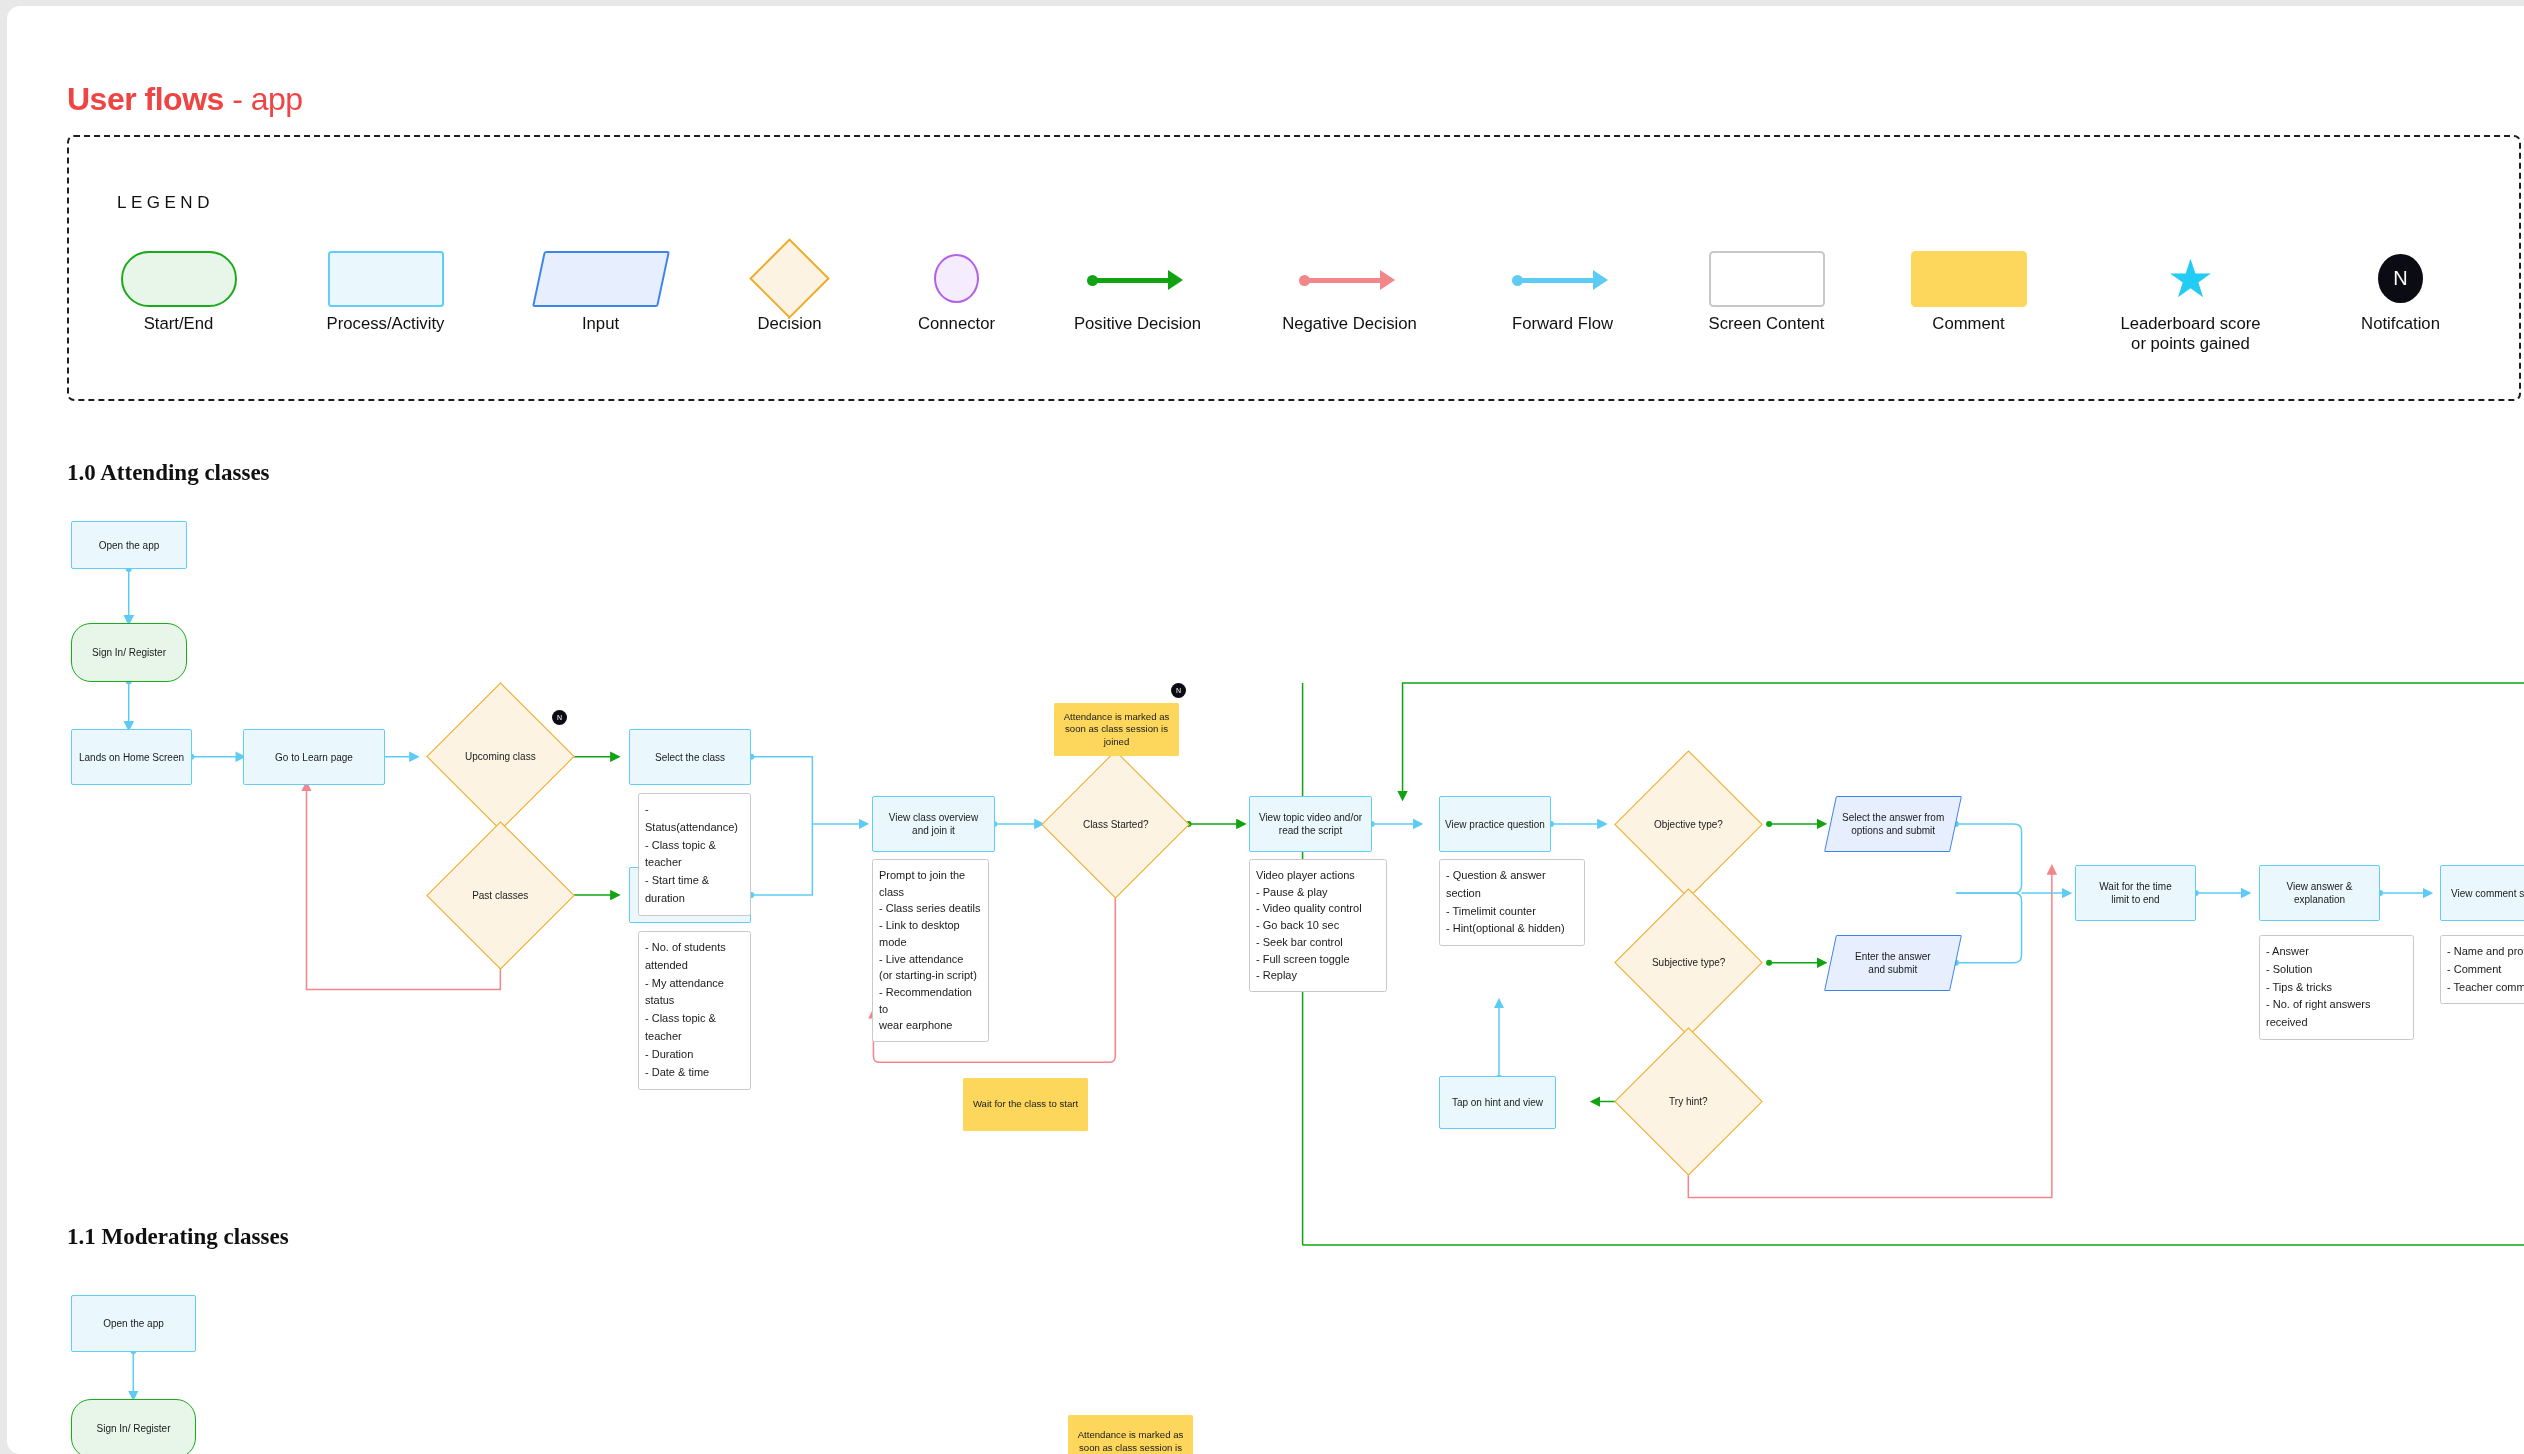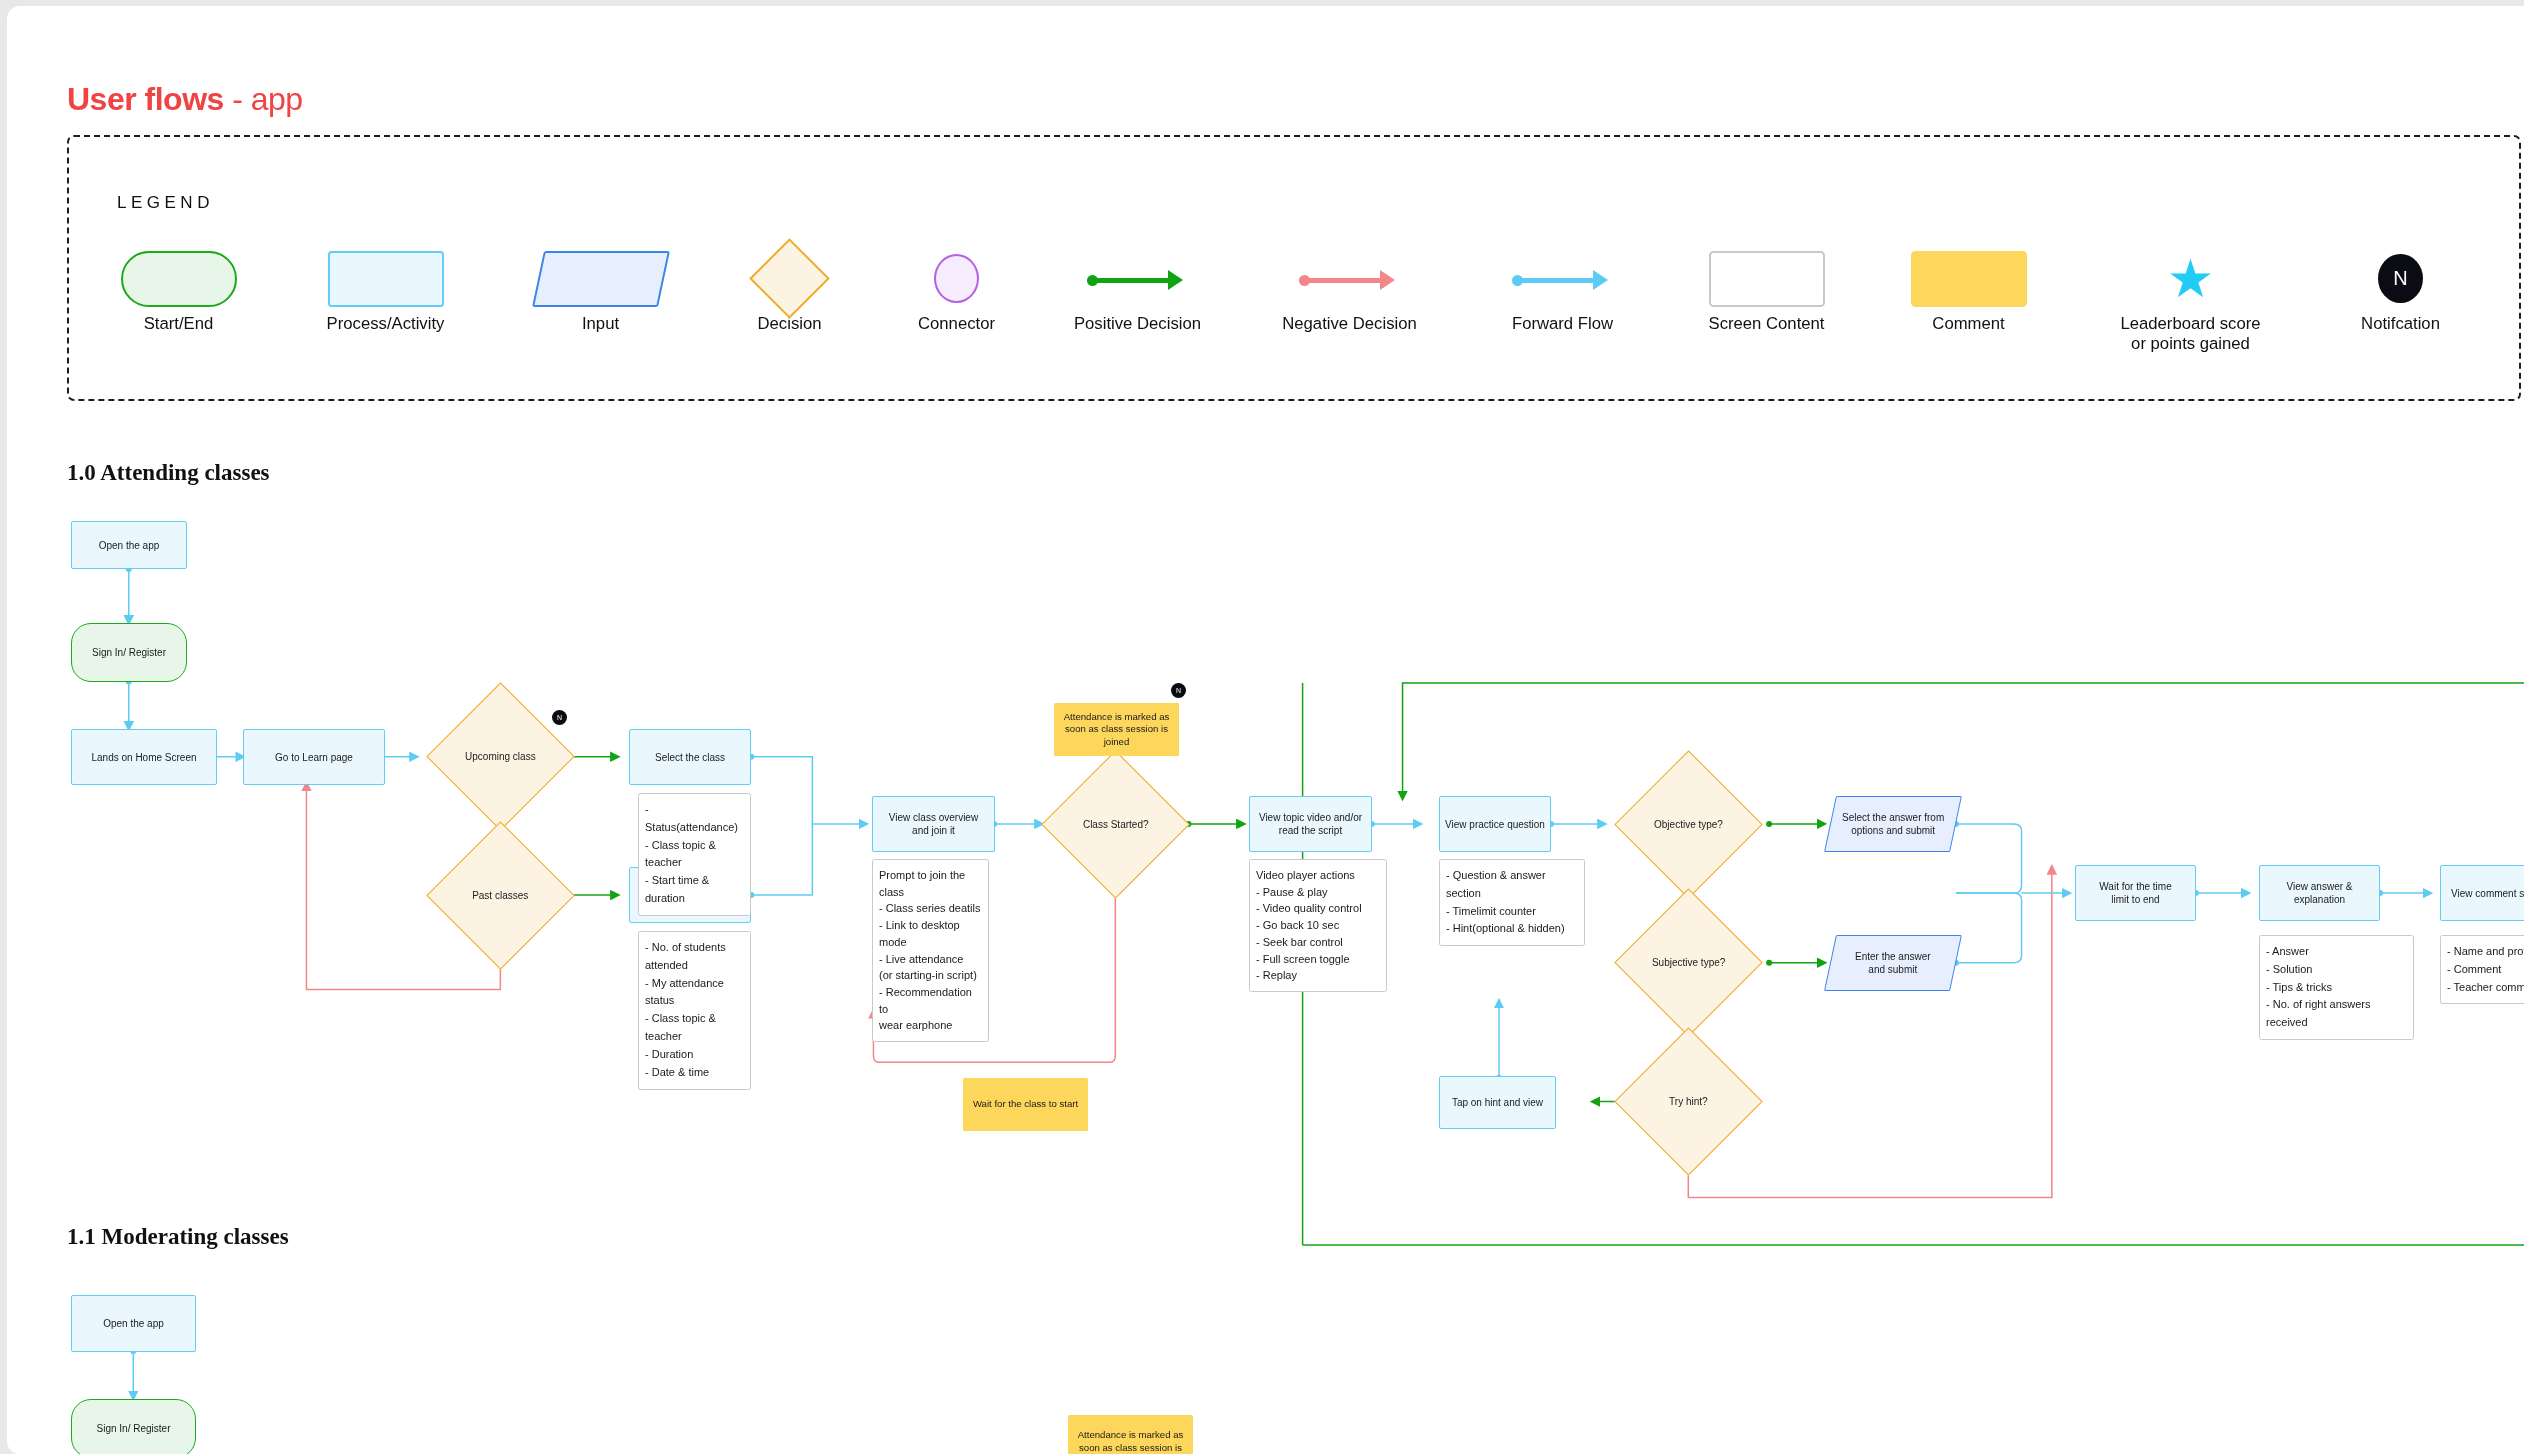--- a/index.html
+++ b/index.html
@@ -307,21 +307,21 @@
       <path d="M250,2664 L250,2758" stroke="#5ecbf4" marker-end="url(#ah-blue)"></path>
     </g>
   </svg>
 
   <div class="node n-process" style="left:64px;  top:515px; width:116px; height:48px;">
       <span>Open the app</span>
     </div>
   <div class="node n-startend" style="left:64px;  top:617px; width:116px; height:59px;">
       <span>Sign In/ Register</span>
     </div>
-  <div class="node n-process" style="left:64px;  top:723px; width:146px; height:56px;">
+  <div class="node n-process" style="left:64px;  top:723px; width:121px; height:56px;">
       <span>Lands on Home Screen</span>
     </div>
   <div class="node n-process" style="left:236px;  top:723px; width:142px; height:56px;">
       <span>Go to Learn page</span>
     </div>
 
   <div class="node n-decision" style="left:441px;  top:698px; width:105px; height:105px; transform:rotate(45deg);">
       <span>Upcoming class</span>
     </div>
   <div class="node n-decision" style="left:441px;  top:837px; width:105px; height:105px; transform:rotate(45deg);">

